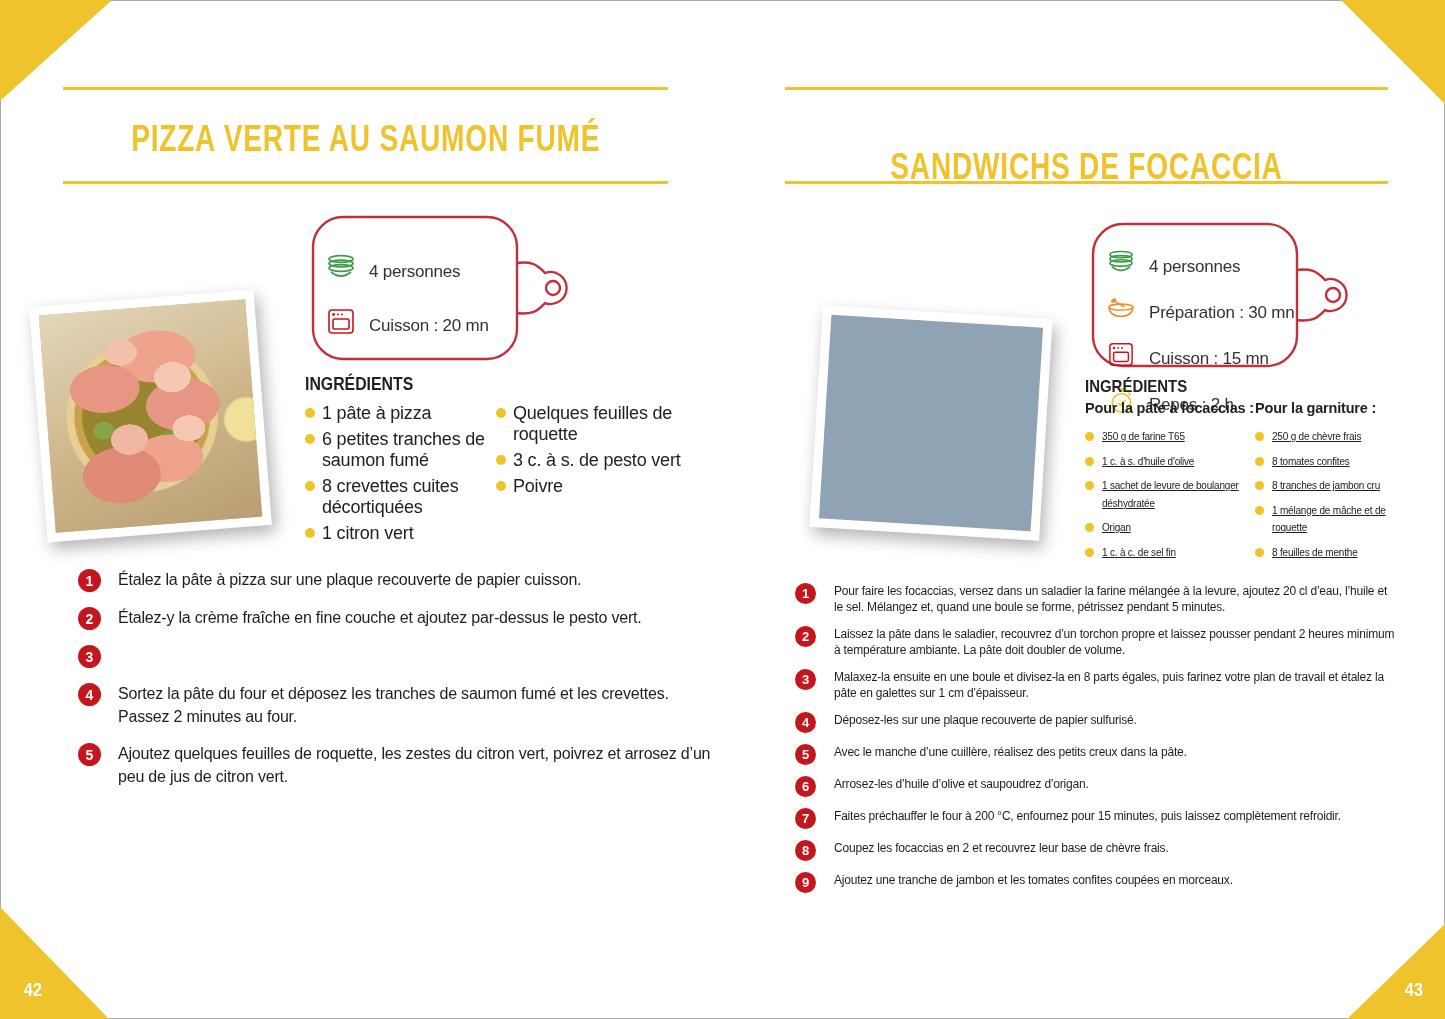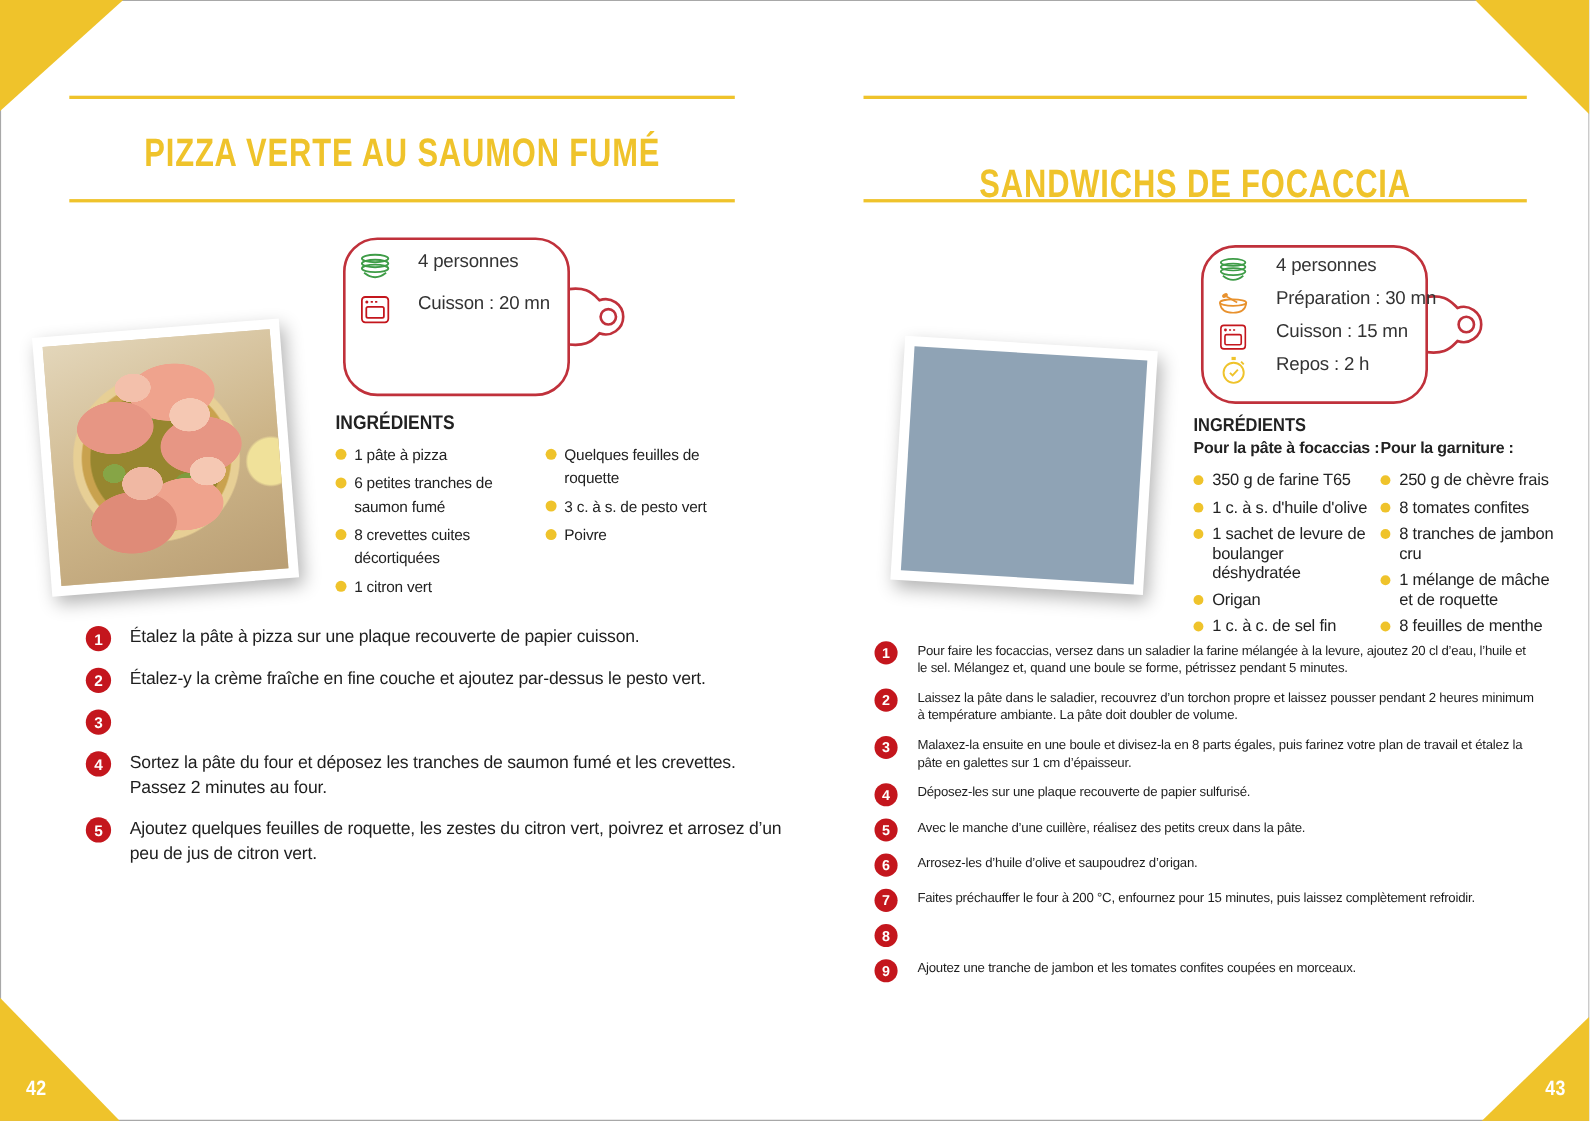--- a/index.html
+++ b/index.html
@@ -23,21 +23,21 @@
   
   .rule { position:absolute; height:3px; background:#EFC32B; }
   .title { position:absolute; text-align:center; color:#EFC32B; font-weight:bold; font-size:36px;
            letter-spacing:1px; white-space:nowrap; }
   .title > span { display:inline-block; transform:scaleX(.78); transform-origin:center; }
 
   
   .info-card { position:absolute; width:265px; height:148px; }
   .info-card svg.board { position:absolute; left:0; top:0; }
   .info-rows { position:absolute; left:16px; top:14px; width:200px; display:flex; flex-direction:column; }
-  .info-row { display:flex; align-items:flex-start; gap:24px; }
+  .info-row { display:flex; align-items:flex-end; gap:13px;margin-top:16px; }
   .info-row .ic { flex:0 0 30px; height:30px; display:flex; align-items:center; justify-content:center; }
   .info-label { font-size:17px; color:#333; letter-spacing:-.2px; white-space:nowrap; }
   .rows-3 .info-row { height:38px; }
   .rows-4 .info-row { height:30px; }
 
   
   .photo { position:absolute; background:#fff; padding:9px; box-shadow:4px 7px 16px rgba(0,0,0,.30); }
   .photo-inner { width:100%; height:100%; }
   .photo-pizza { left:38px; top:298px; width:225px; height:236px; transform:rotate(-4.5deg); }
   .photo-pizza .photo-inner {
@@ -77,22 +77,22 @@
       repeating-linear-gradient(100deg, rgba(28,48,68,.22) 0 3px, rgba(0,0,0,0) 3px 48px),
       linear-gradient(#b2c2ce 0%, #8199ac 55%, #4a627b 100%);
   }
 
   
   .ing-title { position:absolute; font-weight:bold; font-size:18px; letter-spacing:0;
                white-space:nowrap; }
   .ing-title > span { display:inline-block; transform:scaleX(.88); transform-origin:left center; }
   .ing-col { position:absolute; }
   .ing-item { position:relative; padding-left:17px; letter-spacing:-.2px; }
-  .page-left .ing-item { font-size:14px; line-height:21px; margin-bottom:5px; }
-  .page-right .ing-item { font-size:15px; line-height:17.5px; margin-bottom:7px; }
+  .page-left .ing-item { font-size:18px; line-height:21px; margin-bottom:5px; }
+  .page-right .ing-item { font-size:10px; line-height:17.5px; margin-bottom:7px;text-decoration:underline; }
   .dot { position:absolute; left:0; border-radius:50%; background:#EFC32B; }
   .page-left .dot { width:10px; height:10px; top:5px; }
   .page-right .dot { width:9px; height:9px; top:4px; }
   .ing-group-heading { position:absolute; font-weight:bold; font-size:14.5px; letter-spacing:-.2px; white-space:nowrap; }
 
   
   .steps { position:absolute; }
   .step { display:flex; margin-bottom:13px; }
   .step-num { flex:none; border-radius:50%; background:#C4161D; color:#fff; font-weight:bold;
               display:flex; align-items:center; justify-content:center; }
@@ -365,20 +365,21 @@
           <span class="step-text">Arrosez-les d’huile d’olive et saupoudrez d’origan.</span>
         </div>
 
         <div class="step">
           <span class="step-num">7</span>
           <span class="step-text">Faites préchauffer le four à 200 °C, enfournez pour 15 minutes, puis laissez complètement refroidir.</span>
         </div>
 
         <div class="step">
           <span class="step-num">8</span>
+          <span class="step-text">Coupez les focaccias en 2 et recouvrez leur base de chèvre frais.</span>
         </div>
 
         <div class="step">
           <span class="step-num">9</span>
           <span class="step-text">Ajoutez une tranche de jambon et les tomates confites coupées en morceaux.</span>
         </div>
 
       </div>
   </section>
 

